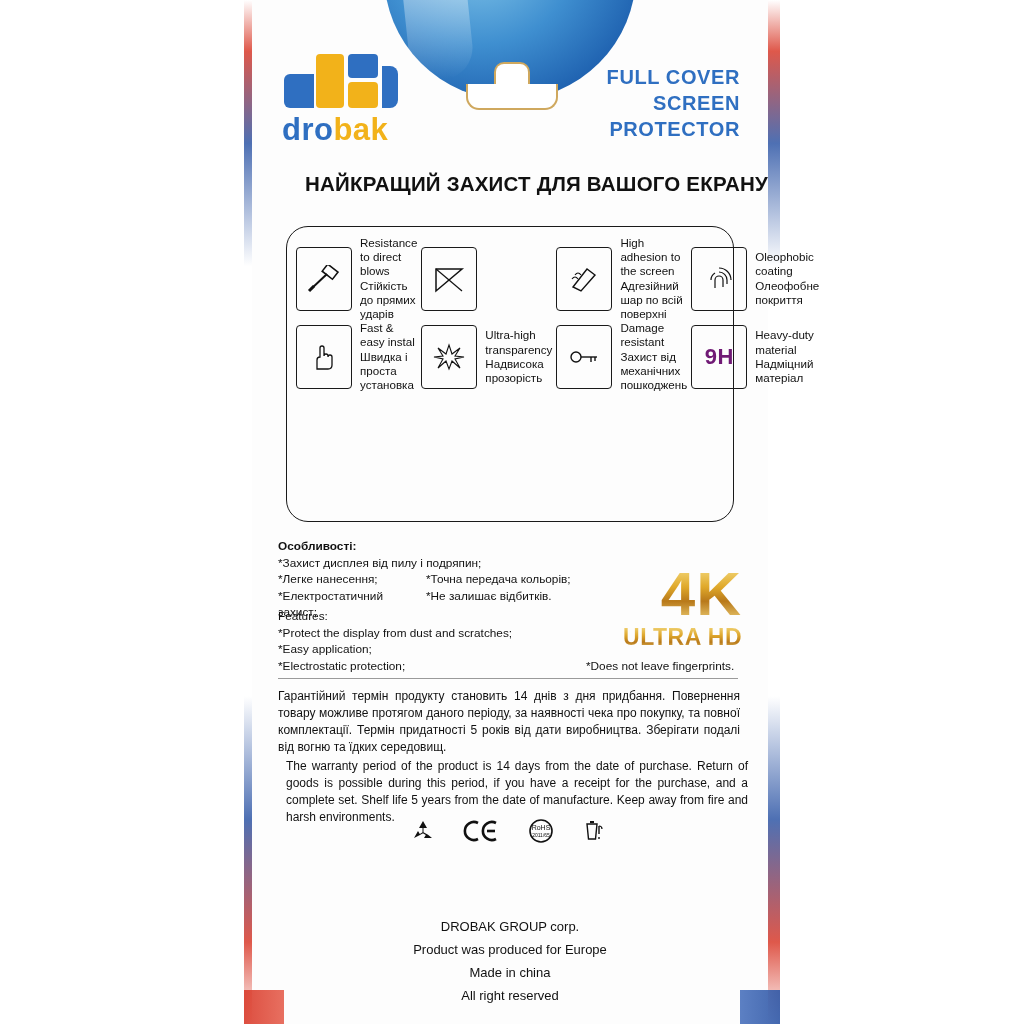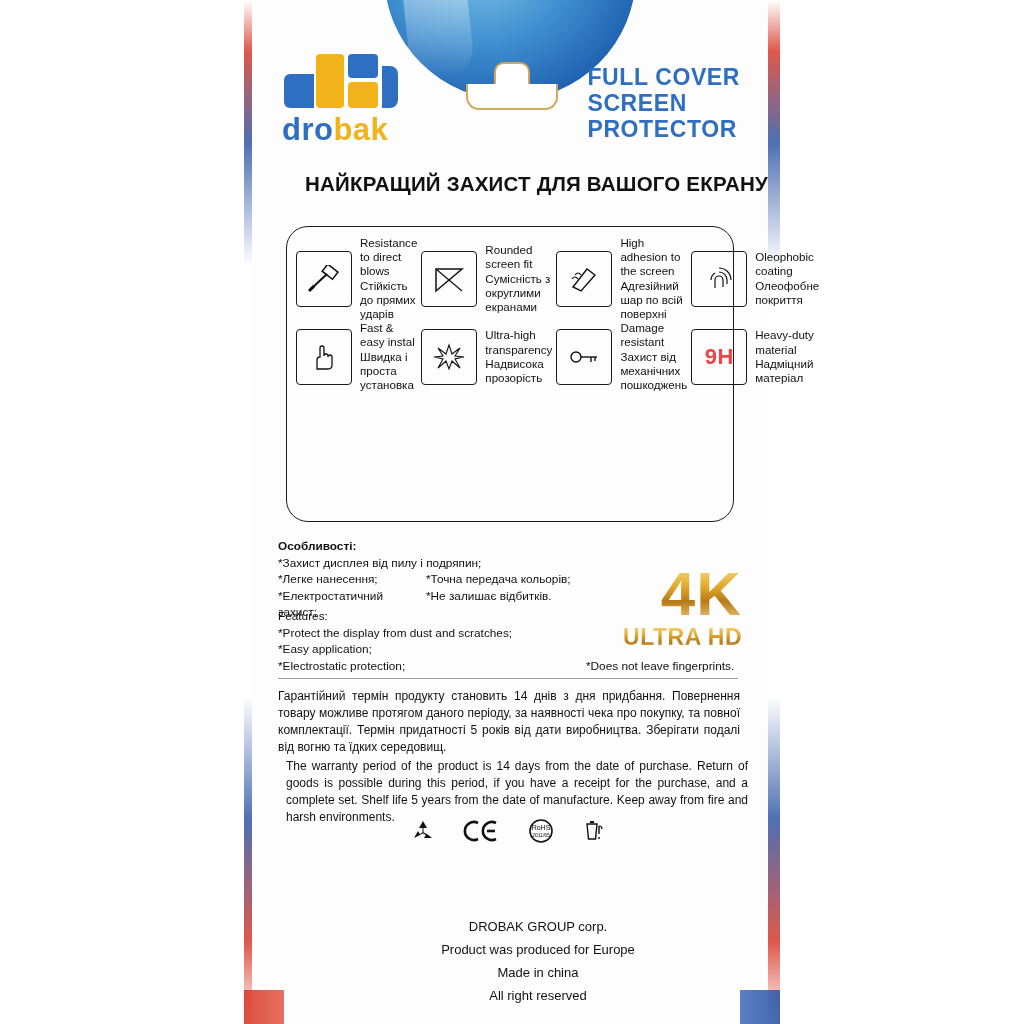--- a/index.html
+++ b/index.html
@@ -81,24 +81,24 @@
   .logo-text {
     font-size: 31px; font-weight: bold; letter-spacing: .5px;
     margin-top: 2px; margin-left: 10px;
   }
   .logo-text .blue { color: #2f6fc1; margin-top: 8px; }
   .logo-text .yellow { color: #f2b21a; }
 
   
   .fcsp {
     position: absolute; right: 284px; top: 64px;
-    text-align: left;
+    text-align: right;
     color: #2f6fc1;
     font-weight: bold;
-    font-size: 23px;
+    font-size: 20px;
     line-height: 26px;
     letter-spacing: .6px;
   }
 
   
   .headline {
     position: absolute; left: 252px; top: 172px; width: 516px;
     text-align: right;
     font-size: 20.5px; font-weight: bold; color: #111;
     letter-spacing: .2px;
@@ -115,25 +115,25 @@
     position: absolute; left: 296px; top: 236px;
     width: 430px; height: 278px;
     display: grid;
     grid-template-columns: 1fr 1fr 1fr 1fr;
     grid-template-rows: repeat(4, 1fr);
   }
   .feat {
     display: flex; align-items: center; gap: 8px; padding-right: 4px;
   }
   .ficon {
-    width: 56px; height: 56px; flex: 0 0 56px;
+    width: 56px; height: 64px; flex: 0 0 56px;
     border: 1.4px solid #1a1a1a;
     border-radius: 4px;
     display: flex; align-items: center; justify-content: center;
-    font-size: 23px; line-height: 1; color: #ef4444;
+    font-size: 23px; line-height: 1; color: #701a75;
   }
   .ficon.nine { font-size: 22px; font-weight: bold; letter-spacing: .5px; }
   .ftxt { font-size: 11.6px; color: #111; line-height: 14.2px; }
   .ftxt .en { display:block; }
   .ftxt .ua { display:block; }
 
   
   .specs {
     position: absolute; left: 278px; top: 538px; width: 300px;
     font-size: 11.8px; color: #111; line-height: 16.5px;
@@ -188,21 +188,21 @@
     position: absolute; left: 278px; top: 818px; width: 460px;
     display: flex; align-items: center; justify-content: center; gap: 26px;
     color: #111;
   }
   .cert { display: flex; align-items: center; justify-content: center; }
   .cert svg { display: block; }
 
   
   .footer {
     position: absolute; left: 252px; top: 915px; width: 516px;
-    text-align: center; font-size: 13px; line-height: 23px; color: #111; margin-left: 28px;
+    text-align: center; font-size: 13px; line-height: 23px; color: #111;
   }
 
   
   .corner {
     position: absolute; bottom: 0; width: 40px; height: 34px;
   }
   .corner-l { left: 244px; background: linear-gradient(to right, #d93b2b, #e5604f); opacity:.9;}
   .corner-r { left: 740px; background: linear-gradient(to left, #2f57a6, #4a72bd); opacity:.9;}
 </style>
 </head>
@@ -257,24 +257,20 @@
       </div>
     </div>
 
     <div class="feat">
       <div class="ficon">
         <svg width="34" height="28" viewBox="0 0 34 28">
             <path d="M4 4 L30 4 L4 26 Z" stroke="#111" stroke-width="1.5" fill="none"></path>
             <path d="M4 4 L30 26" stroke="#111" stroke-width="1.2"></path>
           </svg>
       </div>
-      <div class="ftxt">
-        <span class="en">Rounded screen fit</span>
-        <span class="ua">Сумісність з округлими екранами</span>
-      </div>
     </div>
 
     <div class="feat">
       <div class="ficon">
         <svg width="34" height="28" viewBox="0 0 34 28">
             <path d="M6 22 L20 4 L28 10 L14 26 Z" stroke="#111" stroke-width="1.4" fill="none"></path>
             <path d="M8 10 q3 -4 6 0" stroke="#111" stroke-width="1.2" fill="none"></path>
             <path d="M5 14 q3 -4 6 0" stroke="#111" stroke-width="1.2" fill="none"></path>
           </svg>
       </div>

